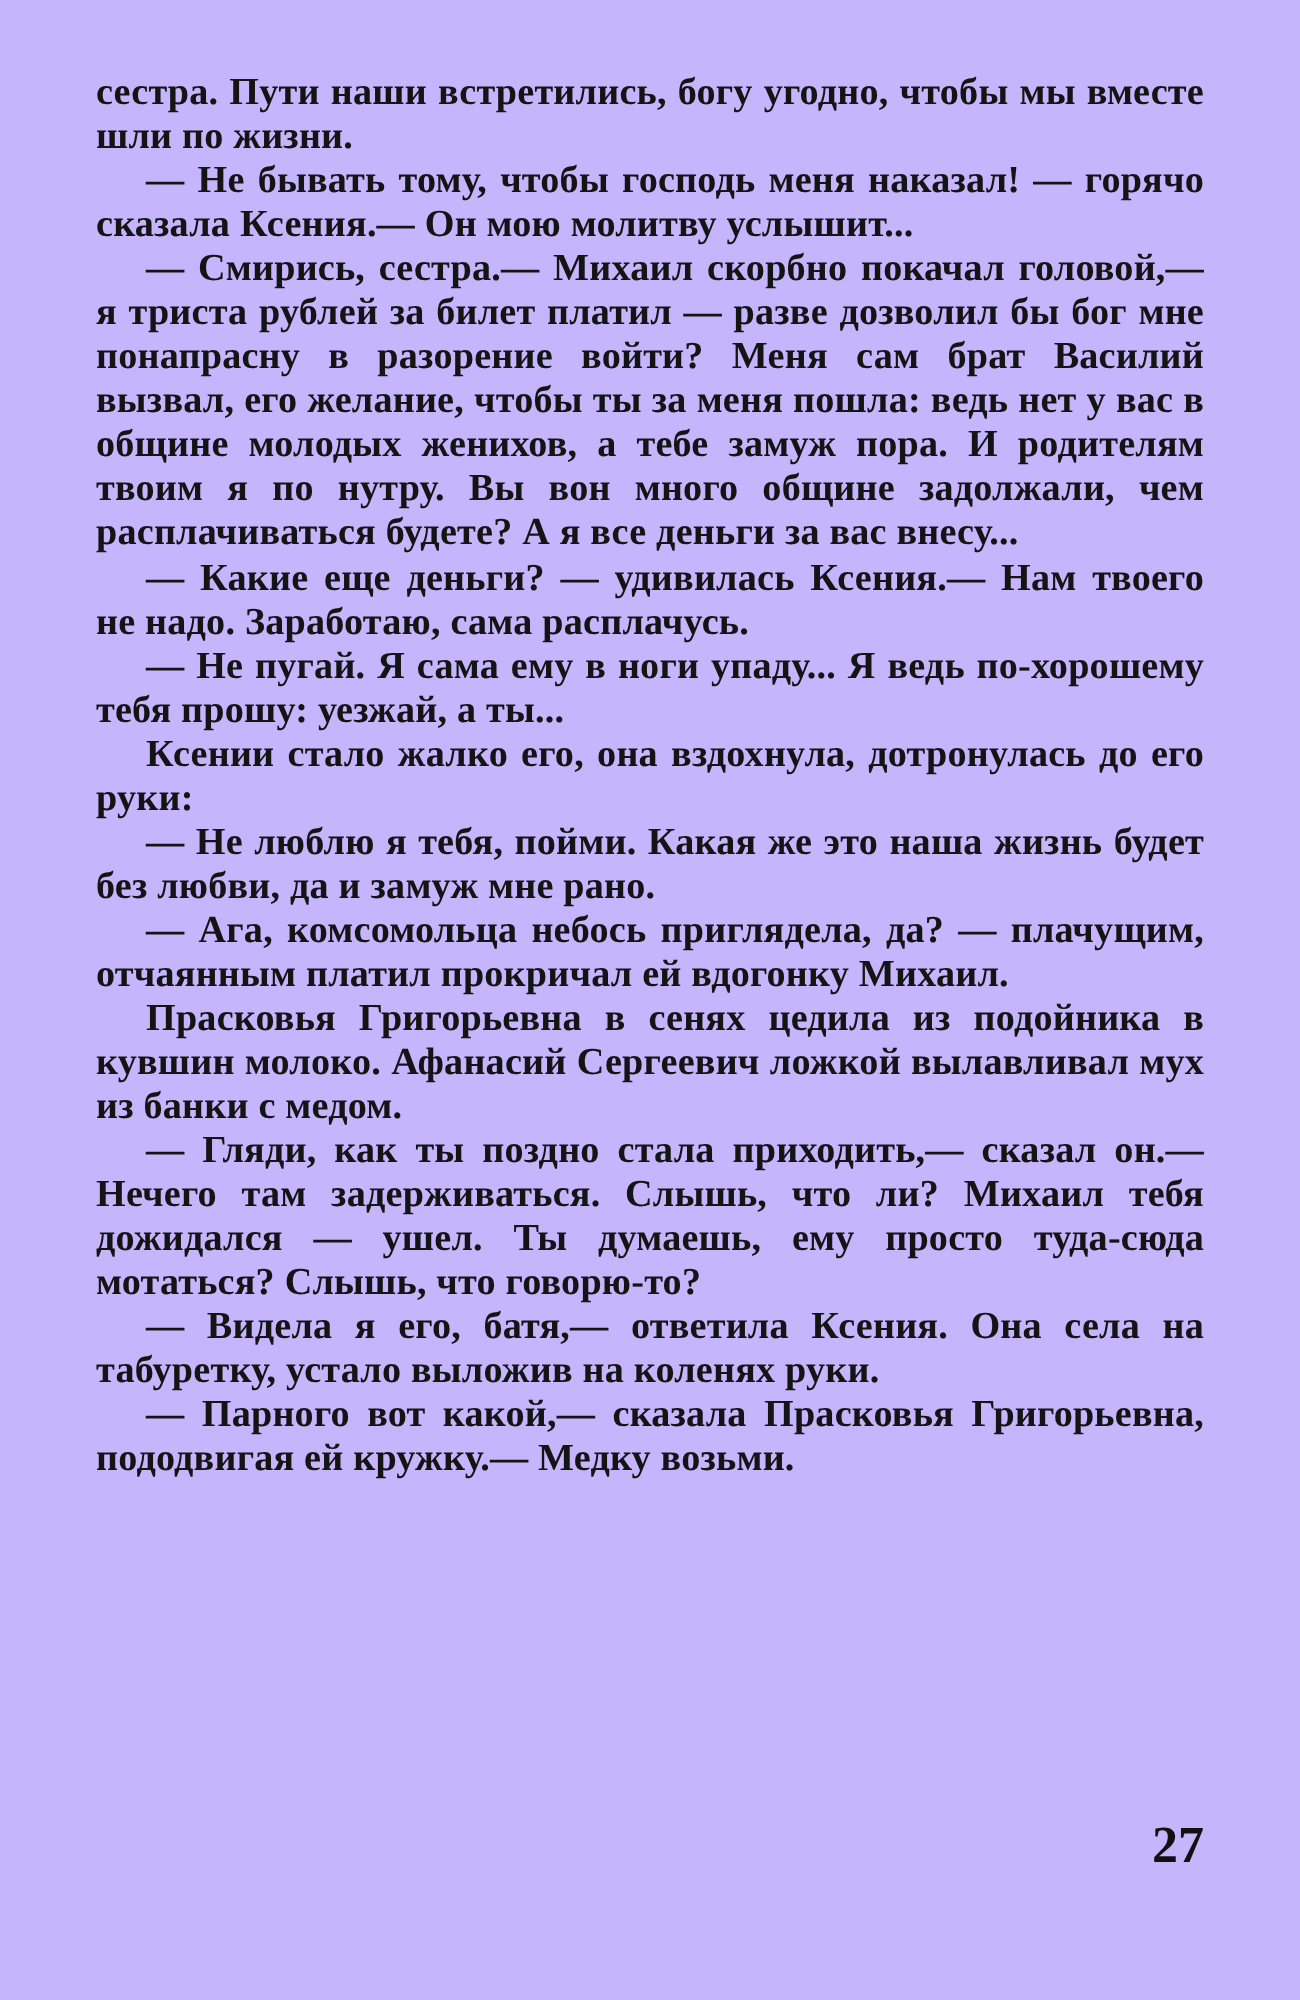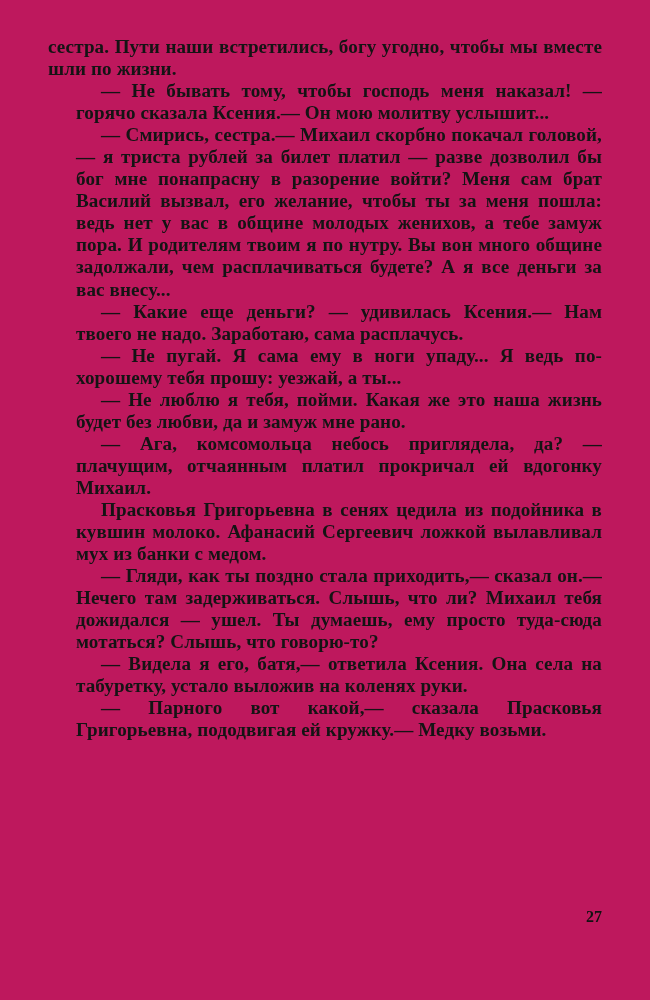--- a/index.html
+++ b/index.html
@@ -4,21 +4,21 @@
 <style>
   html, body {
     margin: 0;
     padding: 0;
     background: #ffffff;
   }
   .page {
     position: relative;
     width: 650px;
     height: 1000px;
-    background: #be185d;
+    background: #c4b5fd;
     overflow: hidden;
     box-sizing: border-box;
   }
   .text-block {
     position: absolute;
     left: 48px;
     top: 36px;
     width: 554px;
     font-family: "Liberation Serif", "DejaVu Serif", serif;
     font-size: 19.1px;
@@ -33,34 +33,33 @@
   .para {
     margin: 0;
     padding: 0;
     text-indent: 0;
     text-align: justify;
     text-align-last: left;
     hyphens: none;
   }
   .para.indent {
     text-indent: 25px;
-    margin-left: 28px;
   }
   .para.noindent {
     text-indent: 0;
   }
   
   .page-number {
     position: absolute;
     left: 0;
     top: 908px;
     width: 602px;
     text-align: right;
     font-family: "Liberation Serif", "DejaVu Serif", serif;
-    font-size: 16px;
+    font-size: 26px;
     font-weight: 700;
     color: #111111;
   }
   
   .scan-tint {
     position: absolute;
     inset: 0;
     pointer-events: none;
     background: rgba(255,255,255,0);
   }
@@ -69,20 +68,21 @@
 <body>
 
 <div class="page">
 
   <div class="text-block">
     <p class="para noindent">сестра. Пути наши встретились, богу угодно, чтобы мы вместе шли по жизни.</p>
     <p class="para indent">— Не бывать тому, чтобы господь меня наказал! — горячо сказала Ксения.— Он мою молитву услышит...</p>
     <p class="para indent">— Смирись, сестра.— Михаил скорбно покачал головой,— я триста рублей за билет платил — разве дозволил бы бог мне понапрасну в разорение войти? Меня сам брат Василий вызвал, его желание, чтобы ты за меня пошла: ведь нет у вас в общине молодых женихов, а тебе замуж пора. И родителям твоим я по нутру. Вы вон много общине задолжали, чем расплачиваться будете? А я все деньги за вас внесу...</p>
     <p class="para indent">— Какие еще деньги? — удивилась Ксения.— Нам твоего не надо. Заработаю, сама расплачусь.</p>
     <p class="para indent">— Не пугай. Я сама ему в ноги упаду... Я ведь по-хорошему тебя прошу: уезжай, а ты...</p>
+    <p class="para indent">Ксении стало жалко его, она вздохнула, дотронулась до его руки:</p>
     <p class="para indent">— Не люблю я тебя, пойми. Какая же это наша жизнь будет без любви, да и замуж мне рано.</p>
     <p class="para indent">— Ага, комсомольца небось приглядела, да? — плачущим, отчаянным платил прокричал ей вдогонку Михаил.</p>
     <p class="para indent">Прасковья Григорьевна в сенях цедила из подойника в кувшин молоко. Афанасий Сергеевич ложкой вылавливал мух из банки с медом.</p>
     <p class="para indent">— Гляди, как ты поздно стала приходить,— сказал он.— Нечего там задерживаться. Слышь, что ли? Михаил тебя дожидался — ушел. Ты думаешь, ему просто туда-сюда мотаться? Слышь, что говорю-то?</p>
     <p class="para indent">— Видела я его, батя,— ответила Ксения. Она села на табуретку, устало выложив на коленях руки.</p>
     <p class="para indent">— Парного вот какой,— сказала Прасковья Григорьевна, пододвигая ей кружку.— Медку возьми.</p>
   </div>
 
   <div class="page-number">27</div>
 

